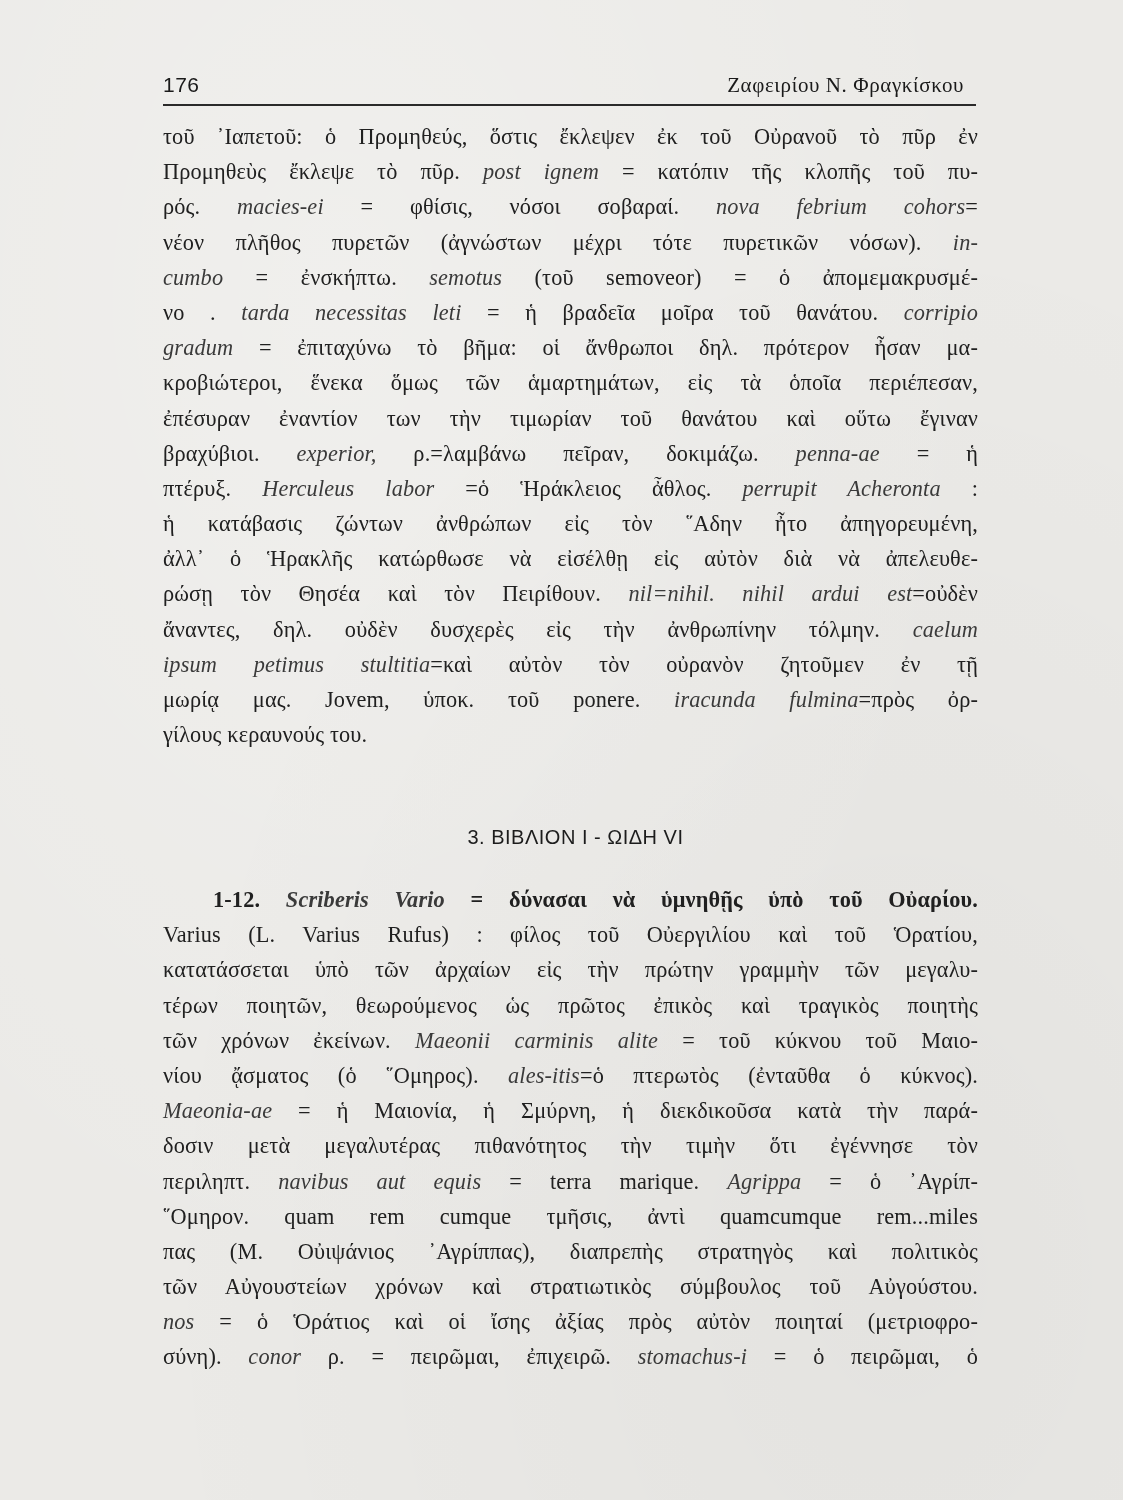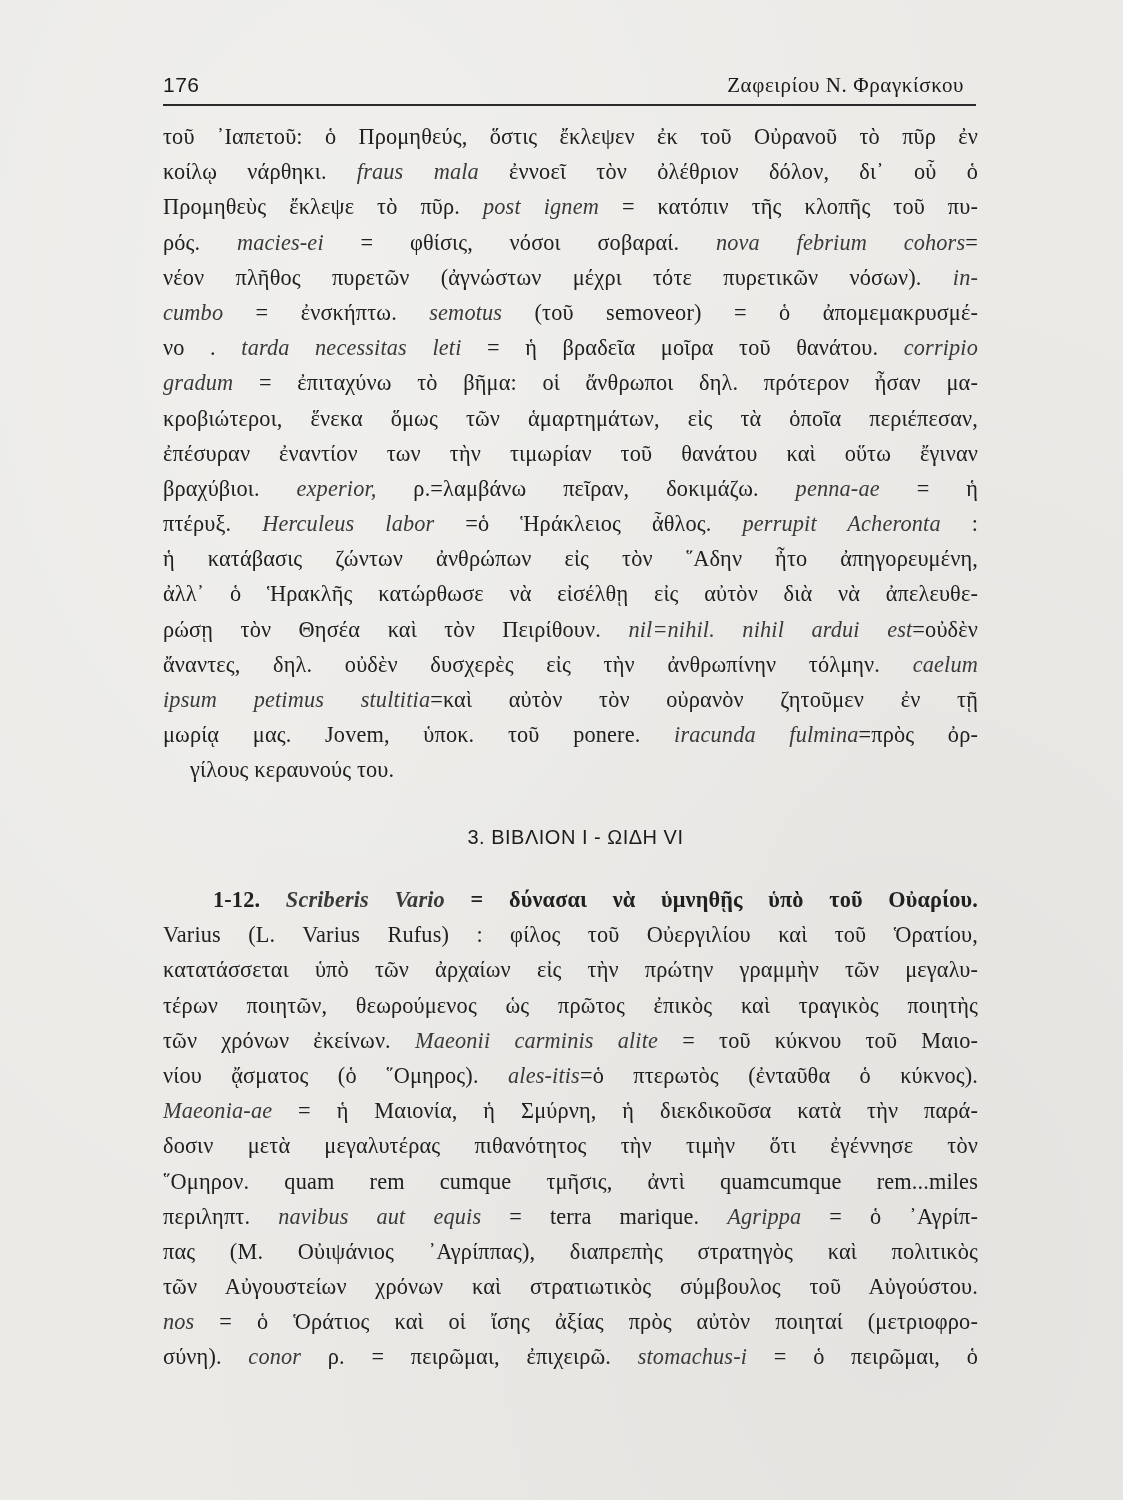--- a/index.html
+++ b/index.html
@@ -43,21 +43,21 @@
     color: #202020;
     letter-spacing: 0.15px;
   }
   .line {
     display: block;
     height: 35.2px;
     white-space: nowrap;
     text-align: justify;
     text-align-last: justify;
   }
-  .line.last { text-align-last: left; margin-left: 27px; }
+  .line.last { text-align-last: left; }
   .lat { font-style: italic; color: #3a3a3a; }
   .section-heading {
     position: absolute; left: 0; top: 826px; width: 1123px; text-align: center;
     padding-left: 28px; box-sizing: border-box;
     font-family: "Liberation Sans", sans-serif;
     font-size: 20px; letter-spacing: 0.5px; color: #1c1c1c;
   }
   .body-text-2 {
     position: absolute; left: 163px; top: 882px; width: 815px;
     font-family: "Liberation Serif", serif;
@@ -72,21 +72,20 @@
 <div class="page">
 
   <div class="running-head">
     <span class="page-number">176</span>
     <span class="running-title">Ζαφειρίου Ν. Φραγκίσκου</span>
   </div>
   <div class="head-rule"></div>
 
   <div class="body-text" id="section-one">
       <span class="line"><span>τοῦ ᾿Ιαπετοῦ: ὁ Προμηθεύς, ὅστις ἔκλεψεν ἐκ τοῦ Οὐρανοῦ τὸ πῦρ ἐν</span></span>
-      <span class="line"><span>κοίλῳ νάρθηκι. </span><span class="lat">fraus mala</span><span> ἐννοεῖ τὸν ὀλέθριον δόλον, δι᾿ οὗ ὁ</span></span>
       <span class="line"><span>Προμηθεὺς ἔκλεψε τὸ πῦρ. </span><span class="lat">post ignem</span><span> = κατόπιν τῆς κλοπῆς τοῦ πυ-</span></span>
       <span class="line"><span>ρός. </span><span class="lat">macies-ei</span><span> = φθίσις, νόσοι σοβαραί. </span><span class="lat">nova febrium cohors</span><span>=</span></span>
       <span class="line"><span>νέον πλῆθος πυρετῶν (ἀγνώστων μέχρι τότε πυρετικῶν νόσων). </span><span class="lat">in-</span></span>
       <span class="line"><span class="lat">cumbo</span><span> = ἐνσκήπτω. </span><span class="lat">semotus</span><span> (τοῦ semoveor) = ὁ ἀπομεμακρυσμέ-</span></span>
       <span class="line"><span>νο . </span><span class="lat">tarda necessitas leti</span><span> = ἡ βραδεῖα μοῖρα τοῦ θανάτου. </span><span class="lat">corripio</span></span>
       <span class="line"><span class="lat">gradum</span><span> = ἐπιταχύνω τὸ βῆμα: οἱ ἄνθρωποι δηλ. πρότερον ἦσαν μα-</span></span>
       <span class="line"><span>κροβιώτεροι, ἕνεκα ὅμως τῶν ἁμαρτημάτων, εἰς τὰ ὁποῖα περιέπεσαν,</span></span>
       <span class="line"><span>ἐπέσυραν ἐναντίον των τὴν τιμωρίαν τοῦ θανάτου καὶ οὕτω ἔγιναν</span></span>
       <span class="line"><span>βραχύβιοι. </span><span class="lat">experior,</span><span> ρ.=λαμβάνω πεῖραν, δοκιμάζω. </span><span class="lat">penna-ae</span><span> = ἡ</span></span>
       <span class="line"><span>πτέρυξ. </span><span class="lat">Herculeus labor</span><span> =ὁ Ἡράκλειος ἆθλος. </span><span class="lat">perrupit Acheronta</span><span> :</span></span>
@@ -103,21 +102,21 @@
 
   <div class="body-text-2" id="section-two">
       <span class="line indent"><span>1-12. </span><span class="lat">Scriberis Vario</span><span> = δύνασαι νὰ ὑμνηθῇς ὑπὸ τοῦ Οὐαρίου.</span></span>
       <span class="line"><span>Varius (L. Varius Rufus) : φίλος τοῦ Οὐεργιλίου καὶ τοῦ Ὁρατίου,</span></span>
       <span class="line"><span>κατατάσσεται ὑπὸ τῶν ἀρχαίων εἰς τὴν πρώτην γραμμὴν τῶν μεγαλυ-</span></span>
       <span class="line"><span>τέρων ποιητῶν, θεωρούμενος ὡς πρῶτος ἐπικὸς καὶ τραγικὸς ποιητὴς</span></span>
       <span class="line"><span>τῶν χρόνων ἐκείνων. </span><span class="lat">Maeonii carminis alite</span><span> = τοῦ κύκνου τοῦ Μαιο-</span></span>
       <span class="line"><span>νίου ᾄσματος (ὁ ῞Ομηρος). </span><span class="lat">ales-itis</span><span>=ὁ πτερωτὸς (ἐνταῦθα ὁ κύκνος).</span></span>
       <span class="line"><span class="lat">Maeonia-ae</span><span> = ἡ Μαιονία, ἡ Σμύρνη, ἡ διεκδικοῦσα κατὰ τὴν παρά-</span></span>
       <span class="line"><span>δοσιν μετὰ μεγαλυτέρας πιθανότητος τὴν τιμὴν ὅτι ἐγέννησε τὸν</span></span>
+      <span class="line"><span>περιληπτ. </span><span class="lat">navibus aut equis</span><span> = terra marique. </span><span class="lat">Agrippa</span><span> = ὁ ᾿Αγρίπ-</span></span>
       <span class="line"><span>῞Ομηρον. quam rem cumque τμῆσις, ἀντὶ quamcumque rem...miles</span></span>
-      <span class="line"><span>περιληπτ. </span><span class="lat">navibus aut equis</span><span> = terra marique. </span><span class="lat">Agrippa</span><span> = ὁ ᾿Αγρίπ-</span></span>
       <span class="line"><span>πας (Μ. Οὐιψάνιος ᾿Αγρίππας), διαπρεπὴς στρατηγὸς καὶ πολιτικὸς</span></span>
       <span class="line"><span>τῶν Αὐγουστείων χρόνων καὶ στρατιωτικὸς σύμβουλος τοῦ Αὐγούστου.</span></span>
       <span class="line"><span class="lat">nos</span><span> = ὁ Ὁράτιος καὶ οἱ ἴσης ἀξίας πρὸς αὐτὸν ποιηταί (μετριοφρο-</span></span>
       <span class="line"><span>σύνη). </span><span class="lat">conor</span><span> ρ. = πειρῶμαι, ἐπιχειρῶ. </span><span class="lat">stomachus-i</span><span> = ὁ πειρῶμαι, ὁ</span></span>
     </div>
 
 </div>
 
 </body></html>

